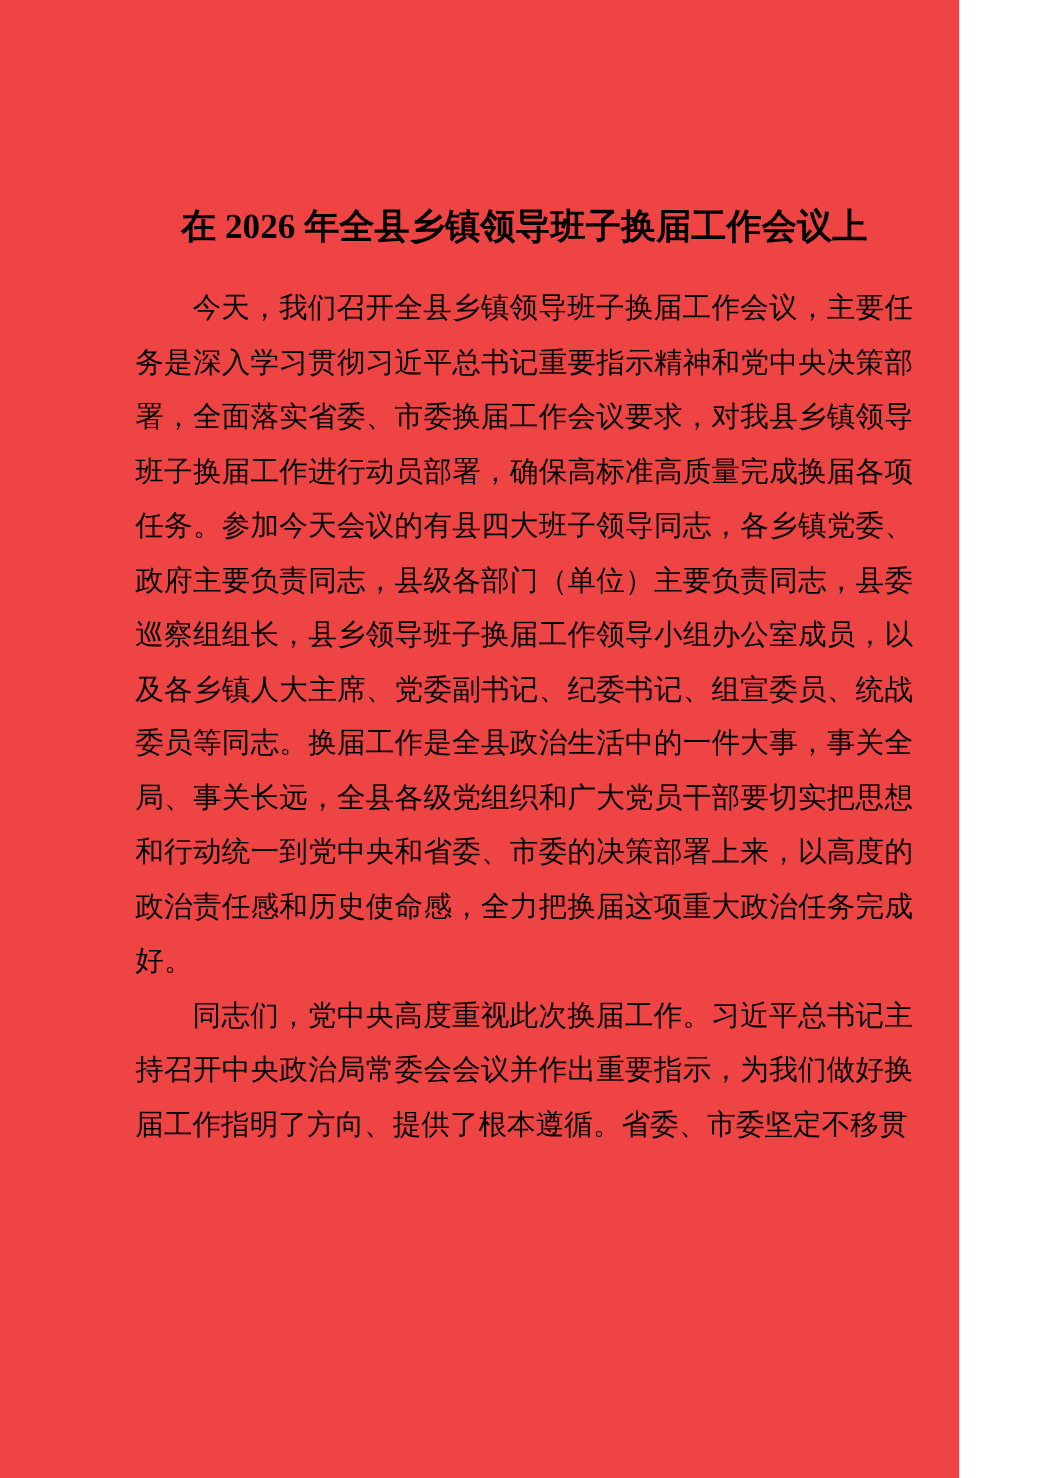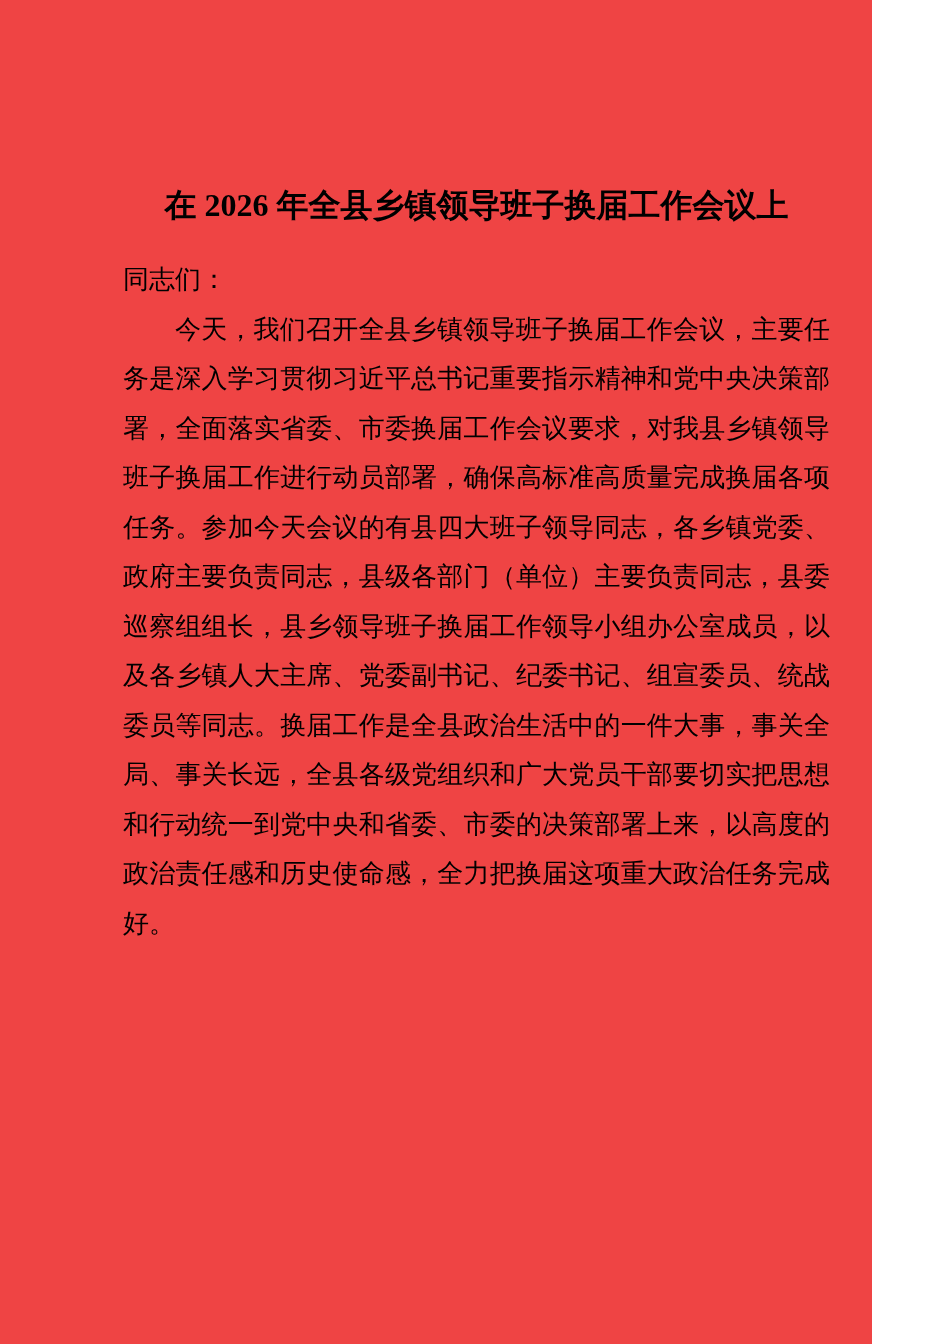--- a/index.html
+++ b/index.html
@@ -54,20 +54,20 @@
 <body>
 
 <div class="page">
   <div class="doc">
 
     <h1 class="doc-title">
       <span class="tline">在 2026 年全县乡镇领导班子换届工作会议上</span>
     </h1>
 
     <div class="doc-body">
-      <p class="salutation">同志们：</p>
 
       <p class="indent">今天，我们召开全县乡镇领导班子换届工作会议，主要任务是深入学习贯彻习近平总书记重要指示精神和党中央决策部署，全面落实省委、市委换届工作会议要求，对我县乡镇领导班子换届工作进行动员部署，确保高标准高质量完成换届各项任务。参加今天会议的有县四大班子领导同志，各乡镇党委、政府主要负责同志，县级各部门（单位）主要负责同志，县委巡察组组长，县乡领导班子换届工作领导小组办公室成员，以及各乡镇人大主席、党委副书记、纪委书记、组宣委员、统战委员等同志。换届工作是全县政治生活中的一件大事，事关全局、事关长远，全县各级党组织和广大党员干部要切实把思想和行动统一到党中央和省委、市委的决策部署上来，以高度的政治责任感和历史使命感，全力把换届这项重大政治任务完成好。</p>
 
+      <p class="indent">同志们，党中央高度重视此次换届工作。习近平总书记主持召开中央政治局常委会会议并作出重要指示，为我们做好换届工作指明了方向、提供了根本遵循。省委、市委坚定不移贯</p>
     </div>
 
   </div>
 </div>
 
 </body></html>

